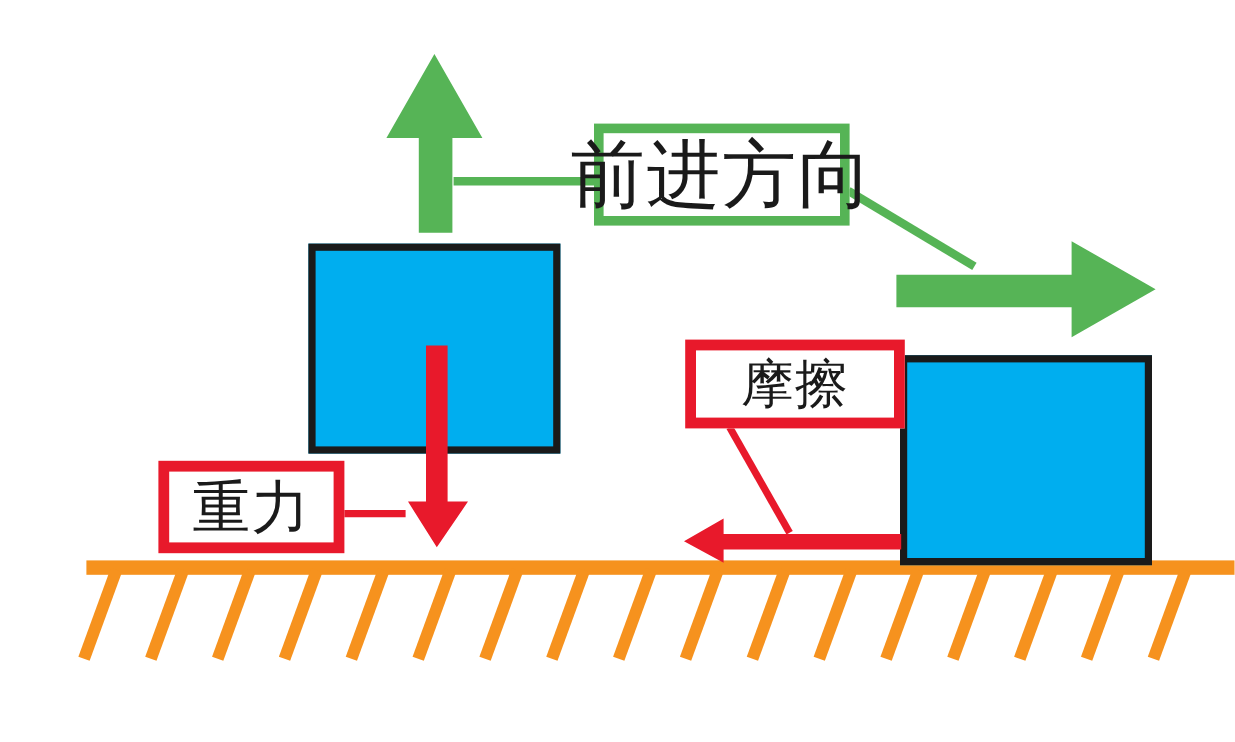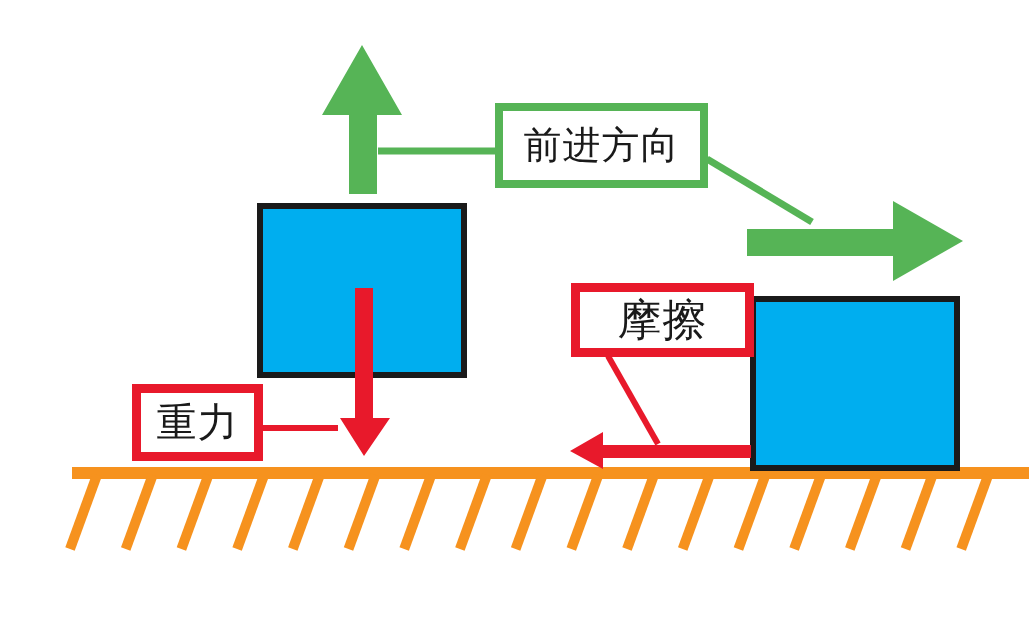--- a/index.html
+++ b/index.html
@@ -40,26 +40,26 @@
     color: var(--black);
     display: flex;
     align-items: center;
     justify-content: center;
     letter-spacing: 1px;
     white-space: nowrap;
   }
   .label-box.forward {
     left: 495px; top: 103px; width: 213px; height: 85px;
     border: 8px solid var(--green);
-    font-size: 38px;
+    font-size: 62px;
   }
   .label-box.gravity {
-    left: 132px; top: 384px; width: 131px; height: 77px;
+    left: 132px; top: 384px; width: 155px; height: 77px;
     border: 9px solid var(--red);
-    font-size: 40px;
+    font-size: 48px;
   }
   .label-box.friction {
     left: 571px; top: 283px; width: 183px; height: 74px;
     border: 9px solid var(--red);
     font-size: 44px;
   }
   svg .green-fill  { fill: var(--green); }
   svg .red-fill    { fill: var(--red); }
   svg .green-line  { stroke: var(--green); stroke-width: 7; }
   svg .red-line    { stroke: var(--red); stroke-width: 6; }

